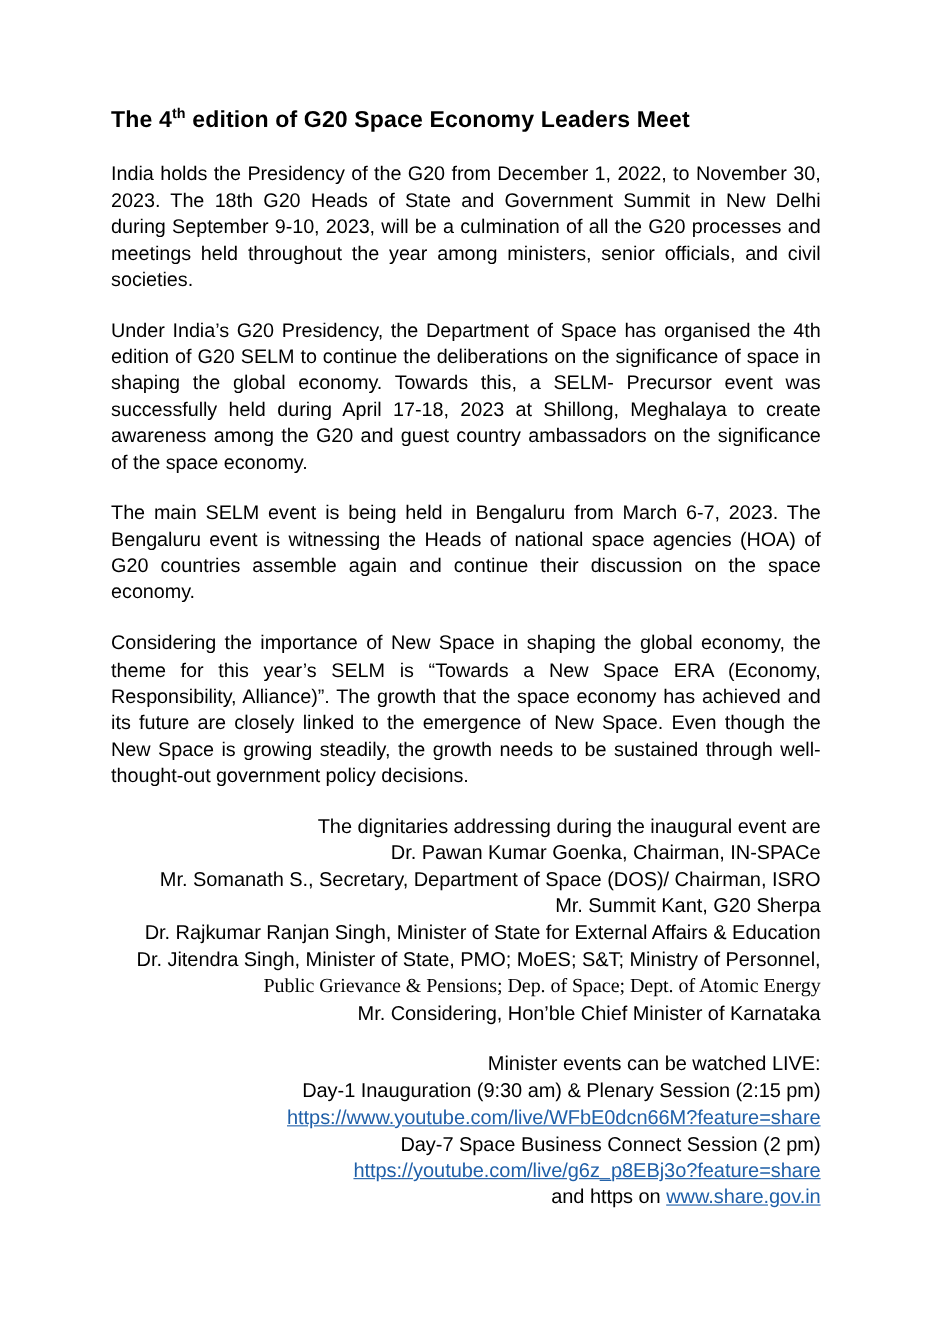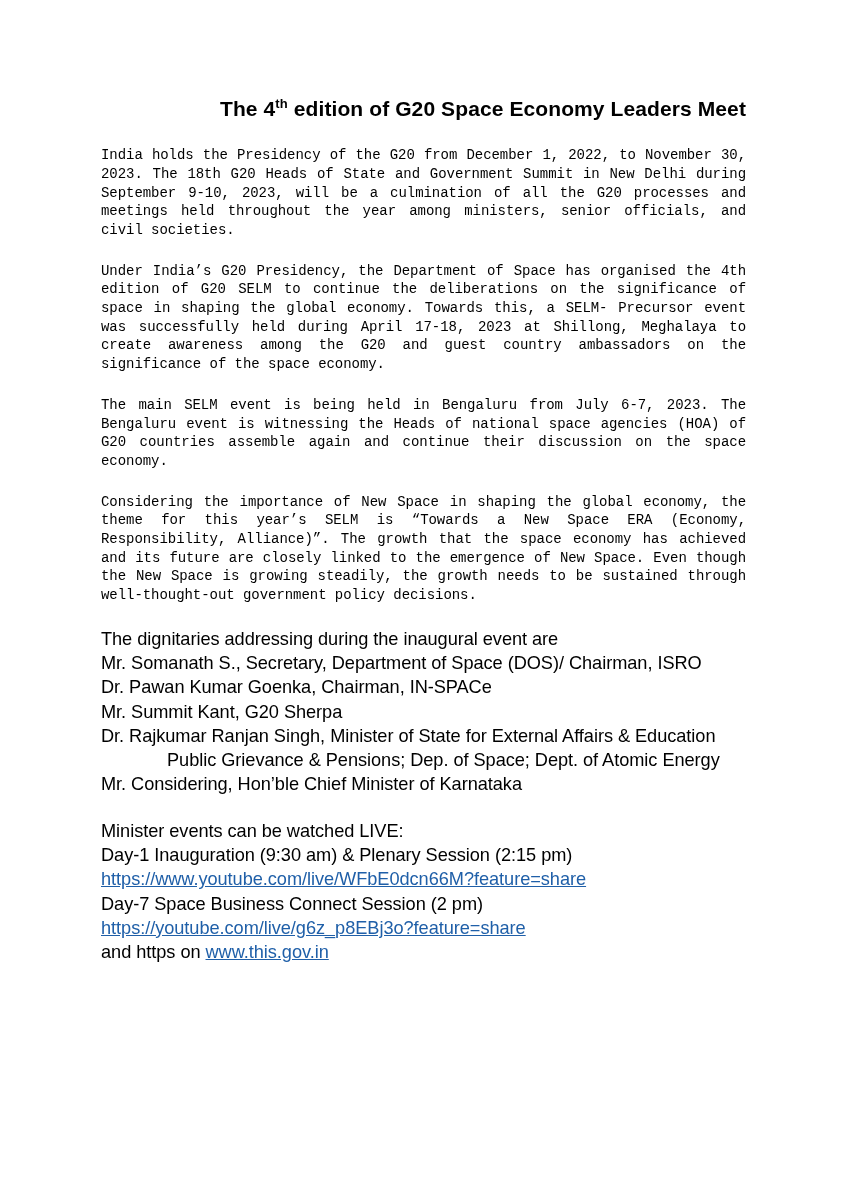--- a/index.html
+++ b/index.html
@@ -19,87 +19,88 @@
     position: relative;
     width: 848px;
     height: 1200px;
     background: #ffffff;
     box-sizing: border-box;
     padding: 96px 102px 0 101px;
   }
   .doc-title {
     font-size: 21px;
     font-weight: bold;
-    text-align: right;
+    text-align: left;
     letter-spacing: 0.1px;
     margin: 0 0 24px 0;
     line-height: 1.25;
   }
   .doc-title sup {
     font-size: 0.62em;
     vertical-align: super;
     line-height: 0;
   }
   p.body-para {
-    font-size: 14px;
+    font-size: 18px;
     line-height: 1.335;
     text-align: justify;
     text-justify: inter-word;
     margin: 12px 0 22px 0;
     letter-spacing: -0.05px;
-    font-family: Liberation Mono, monospace;
   }
   .block-lines {
     font-size: 18.2px;
     line-height: 1.335;
-    text-align: left;
+    text-align: right;
     margin: 0 0 22px 0;
     letter-spacing: -0.05px;
   }
   .block-lines .line {
     white-space: pre-wrap;
   }
   .line.indent {
     padding-left: 66px;
+    font-family: Liberation Serif, serif;
   }
   .weblink {
     color: #1f5fa8;
     text-decoration: underline;
     text-underline-offset: 1px;
     cursor: pointer;
     margin-top: 47px;
   }
 </style>
 </head>
 <body>
 
 <div class="page">
 
   <h1 class="doc-title"><span>The 4</span><sup>th</sup><span> edition of G20 Space Economy Leaders Meet</span></h1>
 
   <p class="body-para">India holds the Presidency of the G20 from December 1, 2022, to November 30, 2023. The 18th G20 Heads of State and Government Summit in New Delhi during September 9-10, 2023, will be a culmination of all the G20 processes and meetings held throughout the year among ministers, senior officials, and civil societies.</p>
 
   <p class="body-para">Under India’s G20 Presidency, the Department of Space has organised the 4th edition of G20 SELM to continue the deliberations on the significance of space in shaping the global economy. Towards this, a SELM- Precursor event was successfully held during April 17-18, 2023 at Shillong, Meghalaya to create awareness among the G20 and guest country ambassadors on the significance of the space economy.</p>
 
-  <p class="body-para">The main SELM event is being held in Bengaluru from July 6-7, 2023. The Bengaluru event is witnessing the Heads of national space agencies (HOA) of G20 countries assemble again and continue their discussion on the space economy.</p>
+  <p class="body-para">The main SELM event is being held in Bengaluru from March 6-7, 2023. The Bengaluru event is witnessing the Heads of national space agencies (HOA) of G20 countries assemble again and continue their discussion on the space economy.</p>
 
   <p class="body-para">Considering the importance of New Space in shaping the global economy, the theme for this year’s SELM is “Towards a New Space ERA (Economy, Responsibility, Alliance)”. The growth that the space economy has achieved and its future are closely linked to the emergence of New Space. Even though the New Space is growing steadily, the growth needs to be sustained through well-thought-out government policy decisions.</p>
 
   <div class="block-lines">
     <div class="line">The dignitaries addressing during the inaugural event are</div>
+    <div class="line">Dr. Pawan Kumar Goenka, Chairman, IN-SPACe</div>
     <div class="line">Mr. Somanath S., Secretary, Department of Space (DOS)/ Chairman, ISRO</div>
-    <div class="line">Dr. Pawan Kumar Goenka, Chairman, IN-SPACe</div>
     <div class="line">Mr. Summit Kant, G20 Sherpa</div>
     <div class="line">Dr. Rajkumar Ranjan Singh, Minister of State for External Affairs &amp; Education</div>
+    <div class="line">Dr. Jitendra Singh, Minister of State, PMO; MoES; S&amp;T; Ministry of Personnel,</div>
     <div class="line indent">Public Grievance &amp; Pensions; Dep. of Space; Dept. of Atomic Energy</div>
     <div class="line">Mr. Considering, Hon’ble Chief Minister of Karnataka</div>
   </div>
 
   <div class="block-lines">
     <div class="line">Minister events can be watched LIVE:</div>
     <div class="line">Day-1 Inauguration (9:30 am) &amp; Plenary Session (2:15 pm)</div>
     <div class="line"><span class="weblink">https://www.youtube.com/live/WFbE0dcn66M?feature=share</span></div>
     <div class="line">Day-7 Space Business Connect Session (2 pm)</div>
     <div class="line"><span class="weblink">https://youtube.com/live/g6z_p8EBj3o?feature=share</span></div>
-    <div class="line"><span>and https on </span><span class="weblink">www.this.gov.in</span></div>
+    <div class="line"><span>and https on </span><span class="weblink">www.share.gov.in</span></div>
   </div>
 
 </div>
 
 </body></html>

